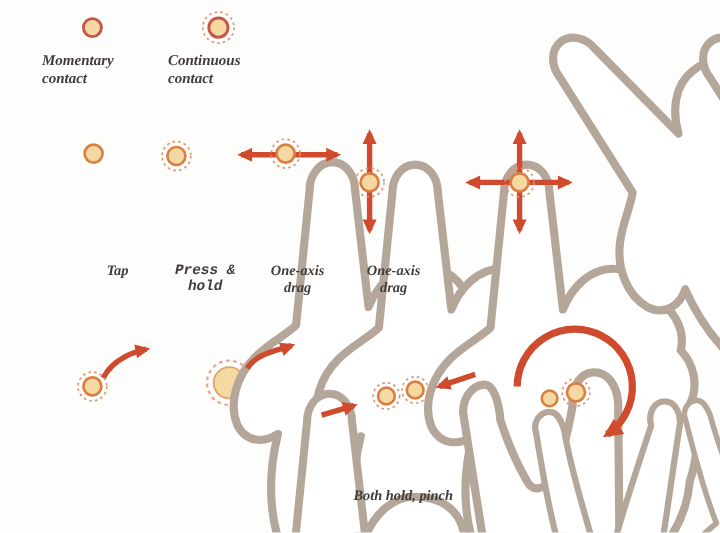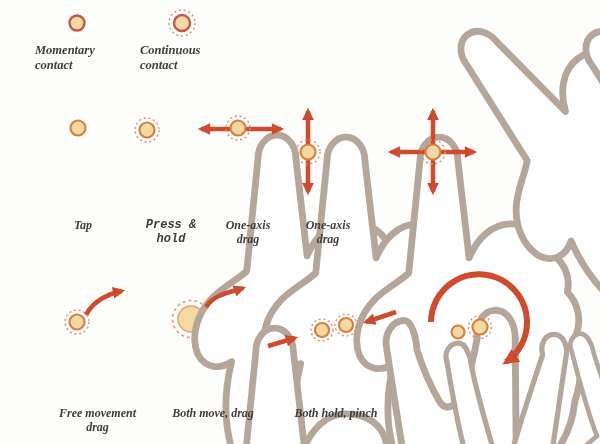--- a/index.html
+++ b/index.html
@@ -171,20 +171,18 @@
       <circle cx="346" cy="325" r="11" class="cdash"></circle>
       <circle cx="346" cy="325" r="7" class="cmom"></circle>
     </g>
     <circle cx="458" cy="332" r="6.5" class="cmom"></circle>
     <g>
       <circle cx="480" cy="327" r="11.5" class="cdash"></circle>
       <circle cx="480" cy="327" r="7.5" class="cmom"></circle>
     </g>
   </svg>
 
-  <div class="glabel" style="left:48px;top:218px;width:70px;">Tap</div>
+  <div class="glabel" style="left:63px;top:218px;width:70px;">Tap</div>
   <div class="glabel" style="left:136px;top:218px;width:70px;font-family:Liberation Mono, monospace;">Press &amp; hold</div>
   <div class="glabel" style="left:213px;top:218px;width:70px;">One-axis drag</div>
   <div class="glabel" style="left:293px;top:218px;width:70px;">One-axis drag</div>
-  <div class="glabel" style="left:50px;top:406px;width:95px;">Free movement drag</div>
-  <div class="glabel" style="left:153px;top:406px;width:120px;">Both move, drag</div>
   <div class="glabel" style="left:276px;top:406px;width:120px;">Both hold, pinch</div>
 </div>
 
 </body></html>

